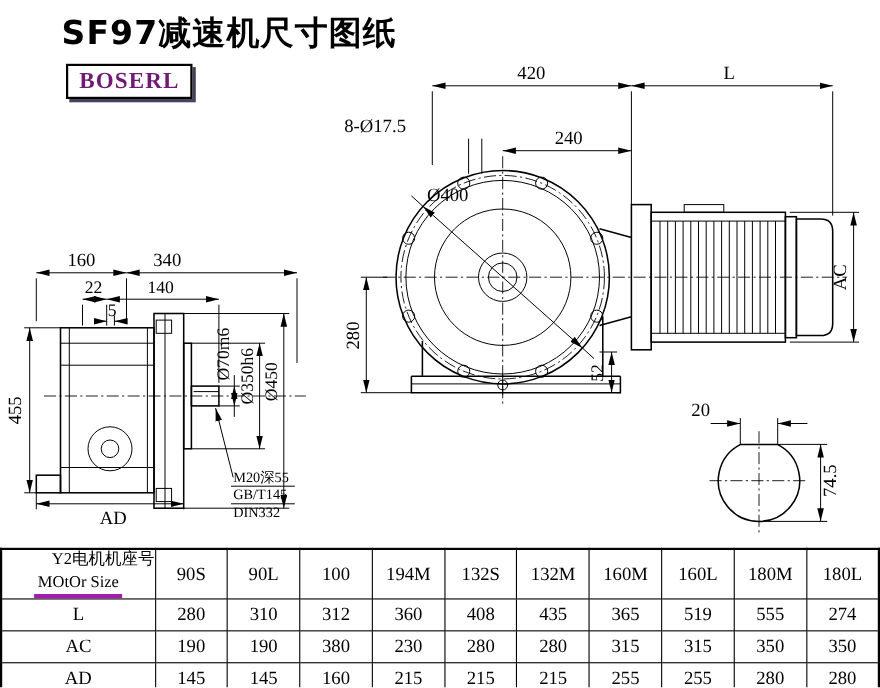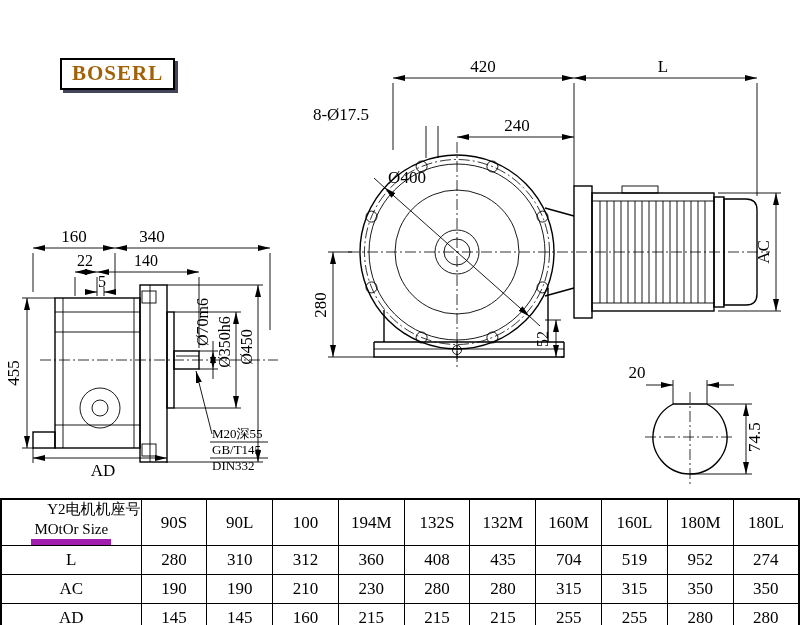--- a/index.html
+++ b/index.html
@@ -2,38 +2,38 @@
 <html><head>
 <meta charset="utf-8">
 <style>
   html,body{margin:0;padding:0;background:#fff;}
   .page{position:relative;width:800px;height:625px;background:#fff;overflow:hidden;
         font-family:"Liberation Sans",sans-serif;color:#000;}
   .title{position:absolute;left:56px;top:10px;font-size:30px;font-weight:bold;
          font-family:"DejaVu Sans",sans-serif;letter-spacing:1px;white-space:nowrap;}
   .logo{position:absolute;left:60px;top:58px;border:2px solid #000;background:#fff;
         padding:1px 10px 2px 10px;box-shadow:3px 3px 0 #44445a;}
-  .logo span{color:#a16207;font-family:"Liberation Serif",serif;font-size:21px;
+  .logo span{color:#701a75;font-family:"Liberation Serif",serif;font-size:21px;
              font-weight:bold;letter-spacing:1px;}
   svg.drawing{position:absolute;left:0;top:0;}
   .ol{fill:none;stroke:#000;stroke-width:1.4;}
   .th{fill:none;stroke:#000;stroke-width:0.9;}
   .cl{fill:none;stroke:#000;stroke-width:0.8;stroke-dasharray:11 3 2 3;}
   .dim{fill:none;stroke:#000;stroke-width:0.9;}
   text.d{fill:#000;font-size:16px;font-family:"Liberation Serif",serif;}
   text.dl{fill:#000;font-size:17px;font-family:"Liberation Serif",serif;}
   text.s{fill:#000;font-size:13px;font-family:"Liberation Serif",serif;}
   table.spec{position:absolute;left:0;top:498px;width:800px;border-collapse:collapse;
              table-layout:fixed;font-family:"Liberation Serif",serif;font-size:17px;
              border:2px solid #000;background:#fff;}
   table.spec td,table.spec th{border:1px solid #000;text-align:center;padding:0;
              height:28px;font-weight:normal;overflow:hidden;}
   table.spec tr.hdr th{height:42px;}
   .cn{display:block;font-size:15px;line-height:19px;text-align:right;}
-  .en{display:inline-block;font-size:15px;line-height:19px;border-bottom:6px solid #a21caf;padding:0 3px;}
+  .en{display:inline-block;font-size:15px;line-height:19px;border-bottom:4px solid #a21caf;padding:0 3px;}
 </style>
 </head>
 <body>
 
 <div class="page">
 
   <svg class="drawing" width="800" height="497" viewBox="0 0 800 497">
     <defs>
       <marker id="ae" markerUnits="userSpaceOnUse" markerWidth="13" markerHeight="8" refX="12" refY="3.5" orient="auto-start-reverse">
         <path d="M0,0.5 L12,3.5 L0,6.5 Z" fill="#000"></path>
@@ -227,20 +227,21 @@
       </g>
 
       <g>
         <path class="dim" d="M707,404 H752 M690,474 H752"></path>
         <path class="dim" d="M746,404 V474" marker-start="url(#ae)" marker-end="url(#ae)"></path>
         <text class="dl" x="760" y="437" text-anchor="middle" transform="rotate(-90 760 437)">74.5</text>
       </g>
     </g>
   </svg>
 
+  <div class="title">SF97减速机尺寸图纸</div>
 
   <div class="logo">
     <span>BOSERL</span>
   </div>
 
   <table class="spec">
     <colgroup>
       <col style="width:140px">
       <col>
         <col>
@@ -271,30 +272,30 @@
         <th>180L</th>
       </tr>
       <tr>
         <td>L</td>
         <td>280</td>
         <td>310</td>
         <td>312</td>
         <td>360</td>
         <td>408</td>
         <td>435</td>
-        <td>704</td>
+        <td>365</td>
         <td>519</td>
-        <td>952</td>
+        <td>555</td>
         <td>274</td>
       </tr>
       <tr>
         <td>AC</td>
         <td>190</td>
         <td>190</td>
-        <td>210</td>
+        <td>380</td>
         <td>230</td>
         <td>280</td>
         <td>280</td>
         <td>315</td>
         <td>315</td>
         <td>350</td>
         <td>350</td>
       </tr>
       <tr>
         <td>AD</td>

